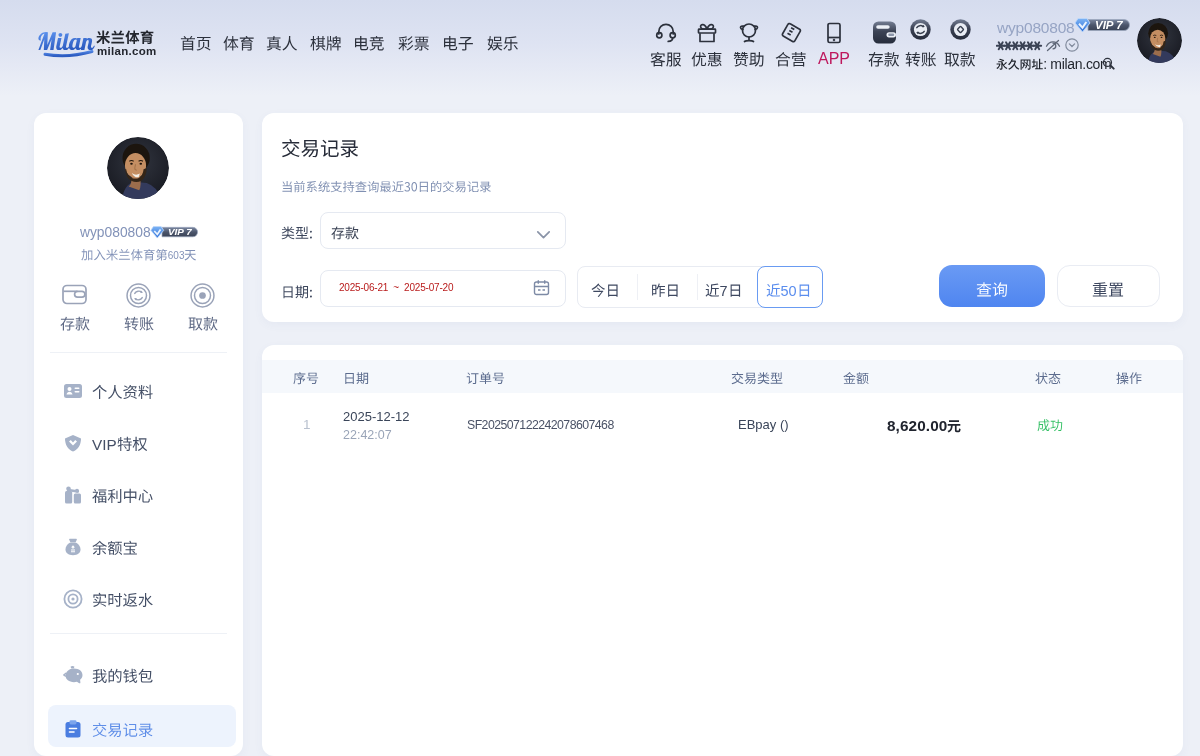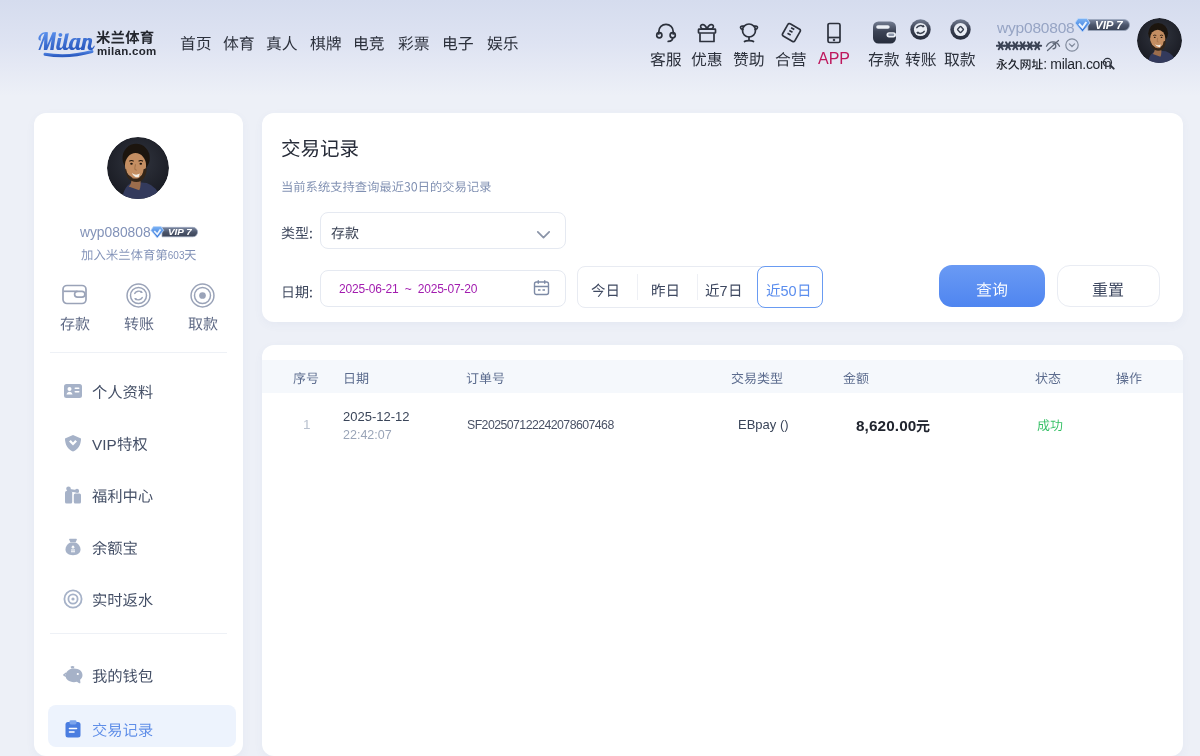--- a/index.html
+++ b/index.html
@@ -375,21 +375,21 @@
 <div class="abs" style="left:331px;top:222px"><svg style="vertical-align:-4.0px;" width="28.0" height="20.3" viewBox="0 -16.2 28.0 20.3">
       <path fill="#3a4254" d="M8.6 -4.9V-3.7H4.7V-2.7H8.6V-0.1C8.6 0.1 8.5 0.1 8.3 0.1C8 0.1 7.2 0.1 6.3 0.1C6.4 0.4 6.6 0.8 6.6 1.1C7.8 1.1 8.6 1.1 9.1 1C9.5 0.8 9.6 0.5 9.6 -0.1V-2.7H13.4V-3.7H9.6V-4.5C10.7 -5.2 11.8 -6 12.5 -6.9L11.8 -7.4L11.6 -7.4H5.9V-6.4H10.7C10.1 -5.8 9.3 -5.2 8.6 -4.9ZM5.4 -11.8C5.2 -11.2 5 -10.5 4.8 -9.9H0.9V-8.9H4.4C3.4 -7 2.1 -5.2 0.4 -4C0.6 -3.7 0.9 -3.3 1 -3C1.6 -3.5 2.1 -3.9 2.6 -4.5V1.1H3.7V-5.8C4.4 -6.7 5 -7.8 5.5 -8.9H13.1V-9.9H5.9C6.1 -10.4 6.3 -11 6.5 -11.5Z M15.7 -3.1C15.4 -2.1 14.9 -1 14.4 -0.2C14.7 -0.2 15.1 0 15.3 0.2C15.7 -0.6 16.3 -1.8 16.6 -2.8ZM19.3 -2.7C19.7 -2 20.1 -1.1 20.3 -0.5L21.1 -0.9C20.9 -1.4 20.5 -2.4 20.1 -3.1ZM23.5 -7.2V-6.6C23.5 -4.6 23.3 -1.8 20.8 0.4C21 0.6 21.4 0.9 21.6 1.1C23 -0.1 23.7 -1.6 24.1 -3C24.7 -1.2 25.6 0.3 26.9 1.1C27 0.8 27.4 0.4 27.6 0.2C25.9 -0.7 24.9 -2.8 24.4 -5.2C24.5 -5.7 24.5 -6.1 24.5 -6.6V-7.2ZM17.5 -11.7V-10.4H14.7V-9.5H17.5V-8.3H15V-7.4H20.9V-8.3H18.5V-9.5H21.2V-10.4H18.5V-11.7ZM14.5 -4.4V-3.5H17.5V0C17.5 0.1 17.4 0.2 17.3 0.2C17.1 0.2 16.6 0.2 16.1 0.2C16.2 0.4 16.3 0.8 16.4 1.1C17.2 1.1 17.7 1.1 18 0.9C18.4 0.8 18.5 0.5 18.5 0V-3.5H21.3V-4.4ZM22.4 -11.8C22.1 -9.6 21.6 -7.4 20.7 -6.1V-6.4H15.2V-5.5H20.7V-5.9C21 -5.8 21.4 -5.5 21.6 -5.4C22 -6.1 22.4 -7.1 22.7 -8.3H26.1C25.9 -7.3 25.7 -6.3 25.4 -5.7L26.3 -5.4C26.7 -6.3 27.1 -7.8 27.3 -9.1L26.6 -9.3L26.5 -9.2H23C23.2 -10 23.3 -10.8 23.4 -11.6Z"></path>
     </svg></div>
 <div class="abs" style="left:536px;top:226px"><svg width="15" height="10" viewBox="0 0 15 10">
       <path d="M1.8 1.8 L7.5 7.6 L13.2 1.8" fill="none" stroke="#8a94a8" stroke-width="1.7" stroke-linecap="round" stroke-linejoin="round"></path>
     </svg></div>
 <div class="abs" style="left:281px;top:281px"><svg style="vertical-align:-4.0px;" width="31.9" height="20.3" viewBox="0 -16.2 31.9 20.3">
       <path fill="#3c465c" d="M3.5 -4.9H10.5V-1H3.5ZM3.5 -6V-9.8H10.5V-6ZM2.5 -10.8V1H3.5V0.1H10.5V0.9H11.6V-10.8Z M16.5 -2C16.1 -1.1 15.3 -0.1 14.5 0.5C14.8 0.7 15.2 1 15.4 1.1C16.2 0.4 17 -0.7 17.5 -1.7ZM18.5 -1.6C19 -0.9 19.7 0 19.9 0.6L20.8 0.1C20.5 -0.5 19.9 -1.4 19.3 -2ZM26 -10.1V-7.9H23.1V-10.1ZM22.1 -11.1V-6C22.1 -4 22 -1.3 20.8 0.6C21.1 0.7 21.5 1 21.7 1.2C22.5 -0.2 22.9 -1.9 23 -3.6H26V-0.2C26 -0 25.9 0 25.7 0.1C25.5 0.1 24.8 0.1 24 0C24.2 0.3 24.3 0.8 24.4 1.1C25.4 1.1 26.1 1.1 26.4 0.9C26.9 0.7 27 0.4 27 -0.2V-11.1ZM26 -6.9V-4.6H23.1C23.1 -5.1 23.1 -5.5 23.1 -6V-6.9ZM19.4 -11.6V-9.9H16.9V-11.6H15.9V-9.9H14.7V-9H15.9V-3.2H14.5V-2.3H21.4V-3.2H20.4V-9H21.4V-9.9H20.4V-11.6ZM16.9 -9H19.4V-7.7H16.9ZM16.9 -6.9H19.4V-5.5H16.9ZM16.9 -4.6H19.4V-3.2H16.9Z M29.9 -5.5C30.4 -5.5 30.9 -5.9 30.9 -6.4C30.9 -7 30.4 -7.4 29.9 -7.4C29.4 -7.4 29 -7 29 -6.4C29 -5.9 29.4 -5.5 29.9 -5.5ZM29.9 0.2C30.4 0.2 30.9 -0.2 30.9 -0.8C30.9 -1.4 30.4 -1.8 29.9 -1.8C29.4 -1.8 29 -1.4 29 -0.8C29 -0.2 29.4 0.2 29.9 0.2Z"></path>
     </svg></div>
 <div class="abs" style="left:320px;top:270px;width:246px;height:37px;border:1px solid #e5e9f1;border-radius:8px;background:#fff"></div>
-<div class="abs" style="left:339px;top:282px;font-size:12px;color:#a21caf;letter-spacing:-0.2px">2025-06-21&nbsp;&nbsp;~&nbsp;&nbsp;2025-07-20</div>
+<div class="abs" style="left:339px;top:282px;font-size:10px;color:#b91c1c;letter-spacing:-0.2px">2025-06-21&nbsp;&nbsp;~&nbsp;&nbsp;2025-07-20</div>
 <div class="abs" style="left:533px;top:279px"><svg width="17" height="17" viewBox="0 0 17 17">
       <g fill="none" stroke="#7d8aa5" stroke-width="1.4">
         <rect x="1.5" y="3" width="14" height="12.5" rx="2"></rect>
         <path d="M1.5 7.5h14M5.3 1.2v3.6M11.7 1.2v3.6"></path>
         <path d="M5 11h2.5M9.5 11h2.5" stroke-width="1.3"></path>
       </g>
     </svg></div>
 <div class="abs" style="left:577px;top:266px;width:246px;height:42px;border:1px solid #e8ebf2;border-radius:8px;background:#fff"></div>
 <div class="abs" style="left:637px;top:274px;width:1px;height:26px;background:#eef0f5"></div>
 <div class="abs" style="left:697px;top:274px;width:1px;height:26px;background:#eef0f5"></div>
@@ -439,17 +439,17 @@
       <path fill="#5c6c8e" d="M9.6 -10.1C10.2 -9.3 10.9 -8.3 11.2 -7.7L12 -8.2C11.6 -8.8 11 -9.8 10.4 -10.5ZM0.6 -8.8C1.2 -8 2 -7 2.3 -6.3L3.1 -6.9C2.8 -7.5 2 -8.5 1.4 -9.2ZM7.7 -10.9V-7.9L7.6 -7.1H4.6V-6.1H7.6C7.4 -4 6.7 -1.6 4.3 0.4C4.5 0.6 4.8 0.8 5 1C7 -0.6 7.9 -2.6 8.3 -4.5C9 -2 10.2 -0.1 11.9 1C12.1 0.8 12.4 0.4 12.6 0.2C10.6 -0.9 9.4 -3.3 8.8 -6.1H12.4V-7.1H8.6L8.6 -7.9V-10.9ZM0.4 -2.5 1 -1.7C1.7 -2.3 2.4 -3 3.2 -3.8V1H4.2V-10.9H3.2V-5C2.2 -4 1.1 -3.1 0.4 -2.5Z M18 -5.3C18.7 -4.9 19.6 -4.2 20.1 -3.7L20.9 -4.3C20.4 -4.8 19.5 -5.4 18.8 -5.8ZM16.5 -3.1V-0.6C16.5 0.5 16.9 0.8 18.4 0.8C18.7 0.8 21.1 0.8 21.4 0.8C22.7 0.8 23 0.4 23.1 -1.3C22.9 -1.4 22.5 -1.5 22.3 -1.7C22.2 -0.3 22.1 -0.1 21.4 -0.1C20.9 -0.1 18.9 -0.1 18.5 -0.1C17.6 -0.1 17.5 -0.2 17.5 -0.6V-3.1ZM18.3 -3.4C19.1 -2.8 20 -1.8 20.4 -1.2L21.2 -1.7C20.7 -2.3 19.8 -3.2 19.1 -3.9ZM22.8 -3.1C23.4 -1.9 24.1 -0.5 24.3 0.5L25.2 0.1C25 -0.8 24.3 -2.2 23.6 -3.3ZM15 -3.1C14.8 -2.1 14.3 -0.8 13.7 0.1L14.6 0.5C15.2 -0.4 15.6 -1.8 15.9 -2.8ZM19.1 -11C19 -10.3 18.9 -9.7 18.8 -9.1H13.7V-8.2H18.5C17.9 -6.5 16.6 -5.1 13.6 -4.3C13.8 -4.1 14 -3.7 14.1 -3.5C17.5 -4.4 18.9 -6.1 19.6 -8.2C20.5 -5.8 22.2 -4.3 24.8 -3.6C24.9 -3.8 25.2 -4.2 25.5 -4.5C23.1 -5 21.5 -6.3 20.6 -8.2H25.3V-9.1H19.8C19.9 -9.7 20 -10.3 20.1 -11Z"></path>
     </svg></div>
 <div class="abs" style="left:1116px;top:368px"><svg style="vertical-align:-3.7px;" width="26.0" height="18.8" viewBox="0 -15.1 26.0 18.8">
       <path fill="#5c6c8e" d="M6.9 -9.6H9.9V-8.3H6.9ZM6 -10.4V-7.5H10.8V-10.4ZM5.5 -6.2H7.2V-4.8H5.5ZM9.5 -6.2H11.3V-4.8H9.5ZM2.1 -10.9V-8.3H0.6V-7.4H2.1V-4.5C1.5 -4.3 0.9 -4.1 0.5 -4L0.7 -3.1L2.1 -3.6V-0.1C2.1 0.1 2 0.1 1.9 0.1C1.8 0.1 1.4 0.1 0.9 0.1C1.1 0.3 1.2 0.7 1.2 1C1.9 1 2.3 0.9 2.6 0.8C2.9 0.6 3 0.4 3 -0.1V-3.9L4.3 -4.4L4.1 -5.3L3 -4.9V-7.4H4.2V-8.3H3V-10.9ZM7.9 -4V-3H4.4V-2.2H7.3C6.4 -1.3 5 -0.4 3.6 -0C3.8 0.2 4.1 0.5 4.2 0.8C5.5 0.3 6.9 -0.6 7.9 -1.7V1.1H8.8V-1.8C9.6 -0.8 10.8 0.2 11.9 0.6C12.1 0.4 12.4 0.1 12.6 -0.1C11.4 -0.5 10.2 -1.3 9.4 -2.2H12.4V-3H8.8V-4H12.1V-7H8.7V-4H8V-7H4.7V-4Z M19.8 -10.8C19.2 -8.9 18.1 -7 17 -5.7C17.2 -5.6 17.6 -5.3 17.7 -5.1C18.4 -5.8 19 -6.8 19.6 -7.8H20.5V1H21.5V-2.1H25.4V-3.1H21.5V-5H25.2V-5.9H21.5V-7.8H25.5V-8.7H20C20.3 -9.3 20.6 -9.9 20.8 -10.5ZM16.7 -10.9C16 -8.9 14.8 -6.9 13.5 -5.7C13.7 -5.5 13.9 -4.9 14 -4.7C14.5 -5.2 14.9 -5.7 15.3 -6.3V1H16.3V-7.8C16.8 -8.7 17.3 -9.6 17.6 -10.6Z"></path>
     </svg></div>
 <div class="abs" style="left:303px;top:417px;font-size:13.5px;color:#b9c1cf">1</div>
 <div class="abs" style="left:343px;top:409px;font-size:13px;color:#3a4559">2025-12-12</div>
 <div class="abs" style="left:343px;top:428px;font-size:12.5px;color:#9aa5b8">22:42:07</div>
 <div class="abs" style="left:467px;top:418px;font-size:12.3px;color:#4a5266;letter-spacing:-0.55px">SF202507122242078607468</div>
 <div class="abs" style="left:738px;top:417px;font-size:13px;color:#3a4559">EBpay ()</div>
-<div class="abs" style="left:856px;top:415px"><span style="font-size:15.3px;font-weight:bold;color:#20242e;letter-spacing:0.1px">8,620.00</span><svg style="vertical-align:-4.0px;" width="14.0" height="20.3" viewBox="0 -16.2 14.0 20.3">
+<div class="abs" style="left:887px;top:415px"><span style="font-size:15.3px;font-weight:bold;color:#20242e;letter-spacing:0.1px">8,620.00</span><svg style="vertical-align:-4.0px;" width="14.0" height="20.3" viewBox="0 -16.2 14.0 20.3">
       <path fill="#20242e" d="M2 -10.9V-9.3H12V-10.9ZM0.7 -7.1V-5.5H3.9C3.8 -3.1 3.4 -1.2 0.4 -0.1C0.8 0.2 1.3 0.8 1.5 1.2C4.8 -0.2 5.5 -2.5 5.7 -5.5H7.9V-1.2C7.9 0.5 8.3 1 9.8 1C10.2 1 11.2 1 11.6 1C13 1 13.4 0.3 13.6 -2.2C13.1 -2.4 12.4 -2.6 12 -2.9C11.9 -0.9 11.9 -0.6 11.4 -0.6C11.1 -0.6 10.3 -0.6 10.1 -0.6C9.7 -0.6 9.6 -0.6 9.6 -1.2V-5.5H13.3V-7.1Z"></path>
     </svg></div>
 <div class="abs" style="left:1037px;top:415px"><svg style="vertical-align:-3.7px;" width="26.0" height="18.8" viewBox="0 -15.1 26.0 18.8">
       <path fill="#35c065" d="M7.1 -10.9C7.1 -10.2 7.1 -9.4 7.1 -8.7H1.7V-5.1C1.7 -3.4 1.5 -1.1 0.5 0.5C0.7 0.6 1.1 0.9 1.3 1.1C2.5 -0.6 2.7 -3.2 2.7 -5V-5.1H5.1C5 -2.9 4.9 -2.1 4.8 -1.9C4.7 -1.8 4.5 -1.7 4.4 -1.7C4.1 -1.7 3.6 -1.7 3 -1.8C3.1 -1.5 3.2 -1.2 3.2 -0.9C3.9 -0.8 4.5 -0.8 4.8 -0.9C5.2 -0.9 5.4 -1 5.6 -1.2C5.9 -1.6 5.9 -2.7 6 -5.6C6 -5.8 6 -6 6 -6H2.7V-7.8H7.2C7.4 -5.7 7.7 -3.7 8.2 -2.2C7.3 -1.2 6.3 -0.4 5.1 0.2C5.4 0.4 5.7 0.8 5.9 1C6.9 0.4 7.8 -0.3 8.6 -1.2C9.2 0.1 9.9 0.9 10.9 0.9C11.9 0.9 12.3 0.3 12.5 -1.9C12.2 -2 11.8 -2.2 11.6 -2.5C11.5 -0.7 11.4 -0.1 11 -0.1C10.3 -0.1 9.8 -0.8 9.3 -2.1C10.2 -3.3 11 -4.8 11.6 -6.5L10.6 -6.7C10.2 -5.4 9.6 -4.3 8.9 -3.2C8.6 -4.5 8.3 -6 8.2 -7.8H12.4V-8.7H8.1C8.1 -9.4 8.1 -10.2 8.1 -10.9ZM8.7 -10.3C9.6 -9.8 10.6 -9.2 11 -8.7L11.7 -9.4C11.2 -9.8 10.1 -10.5 9.3 -10.9Z M13.5 -2.4 13.7 -1.4C15.1 -1.7 17 -2.3 18.8 -2.8L18.6 -3.7L16.5 -3.1V-8.4H18.4V-9.4H13.7V-8.4H15.6V-2.9C14.8 -2.7 14.1 -2.5 13.5 -2.4ZM20.8 -10.7C20.8 -9.8 20.7 -8.8 20.7 -7.9H18.5V-7H20.7C20.5 -3.8 19.8 -1.2 17 0.3C17.2 0.5 17.6 0.8 17.7 1.1C20.7 -0.6 21.4 -3.5 21.6 -7H24.2C24.1 -2.4 23.8 -0.6 23.5 -0.2C23.3 -0 23.2 0 22.9 0C22.6 0 21.9 -0 21.1 -0.1C21.3 0.2 21.4 0.6 21.4 0.9C22.2 0.9 22.9 0.9 23.3 0.9C23.8 0.9 24 0.8 24.3 0.4C24.8 -0.2 25 -2.1 25.2 -7.5C25.2 -7.6 25.2 -7.9 25.2 -7.9H21.7C21.7 -8.8 21.7 -9.8 21.7 -10.7Z"></path>
     </svg></div>
 </body></html>

